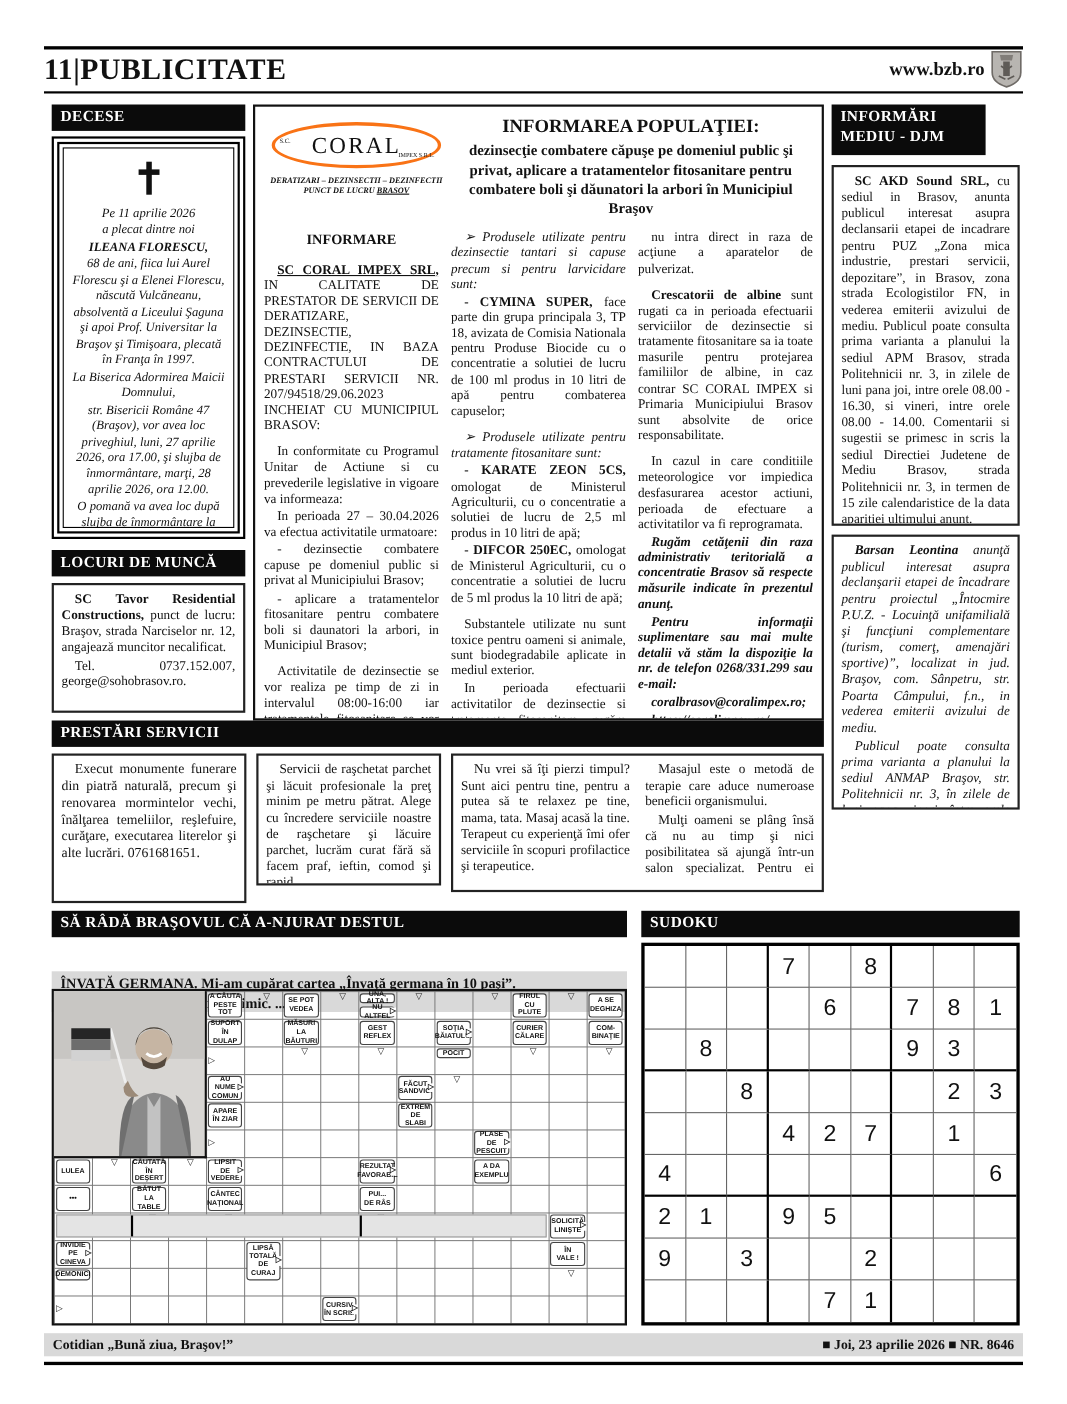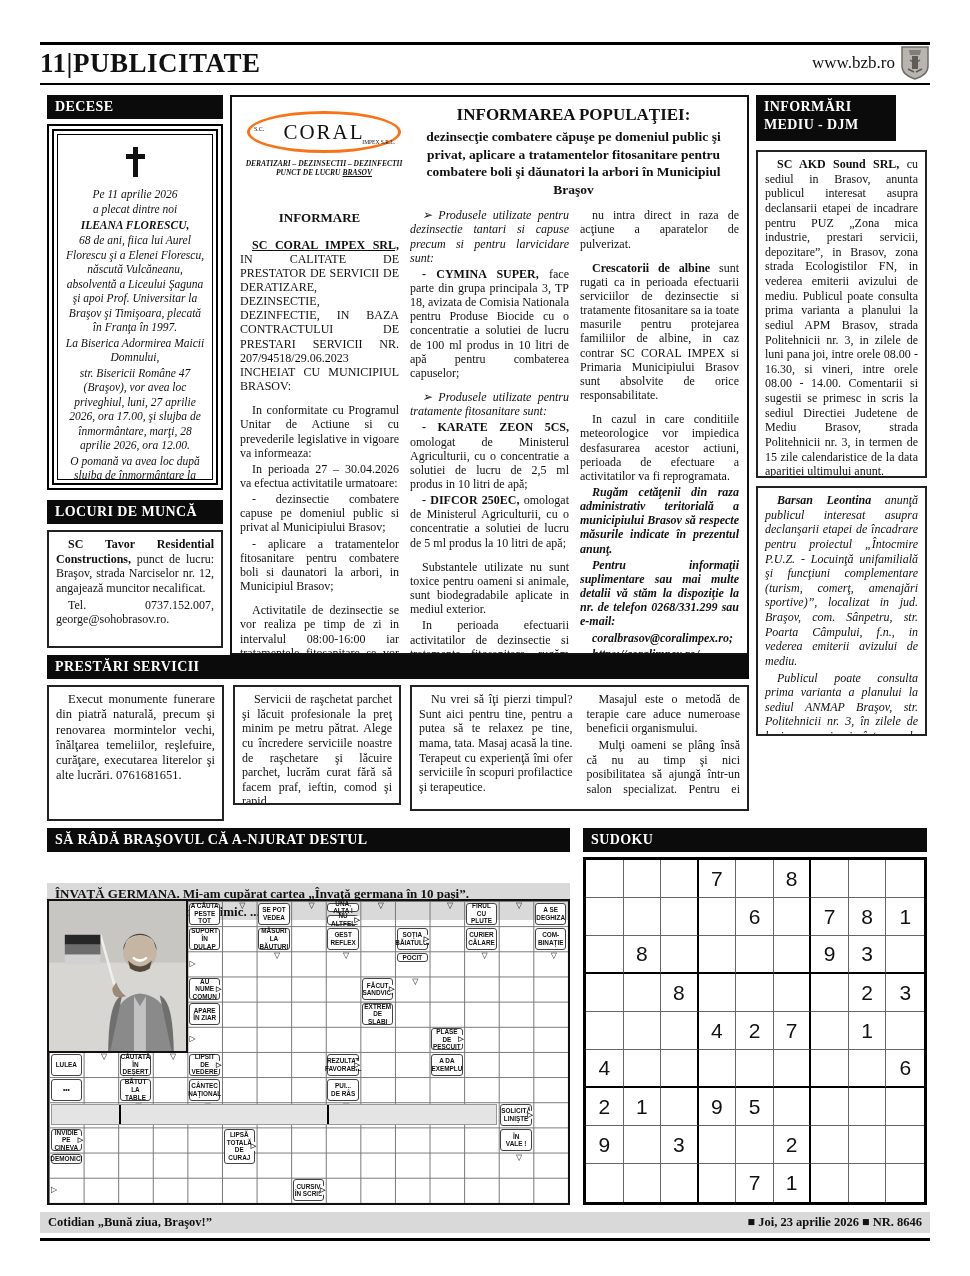--- a/index.html
+++ b/index.html
@@ -3,21 +3,21 @@
 <meta charset="utf-8">
 <style>
   html,body{margin:0;padding:0;background:#fff;}
   .page{position:relative;width:970px;height:1276px;background:#fff;color:#111;
         font-family:"Liberation Serif",serif;overflow:hidden;}
   
   #hdr{position:absolute;left:40px;top:42px;width:890px;border-top:3px solid #000;
        border-bottom:2px solid #000;display:flex;justify-content:space-between;
        align-items:center;padding:1px 0 3px;box-sizing:border-box;}
   #hdr h1{font-size:27px;margin:0;font-weight:bold;letter-spacing:.5px;}
-  .site{display:flex;align-items:center;gap:5px;font-weight:normal;font-size:17px;}
+  .site{display:flex;align-items:center;gap:5px;font-weight:bold;font-size:17px;}
   
   .banner{position:absolute;background:#0b0b0b;color:#fff;font-weight:bold;font-size:14px;
           padding:3px 8px;box-sizing:border-box;letter-spacing:.4px;line-height:1.25;}
   #decese-banner{left:47px;top:95px;width:176px;}
   #jobs-banner{left:47px;top:500px;width:176px;}
   #mediu-banner{left:756px;top:95px;width:140px;height:46px;}
   #serv-banner{left:47px;top:655px;width:702px;}
   #joke-banner{left:47px;top:828px;width:523px;}
   #sudoku-banner{left:583px;top:828px;width:344px;}
   
@@ -175,21 +175,21 @@
             <p><b>- DIFCOR 250EC,</b> omologat de Ministerul Agriculturii, cu o concentratie a solutiei de lucru de 5 ml produs la 10 litri de apă;</p>
             <p class="gap">Substantele utilizate nu sunt toxice pentru oameni si animale, sunt biodegradabile aplicate in mediul exterior.</p>
             <p>In perioada efectuarii activitatilor de dezinsectie si tratamente fitosanitare, rugăm cetăţenii să evite zonele pentru a</p>
           </div>
       </div>
       <div class="coral-col">
         <div>
             <p>nu intra direct in raza de acţiune a aparatelor de pulverizat.</p>
             <p class="gap"><b>Crescatorii de albine</b> sunt rugati ca in perioada efectuarii serviciilor de dezinsectie si tratamente fitosanitare sa ia toate masurile pentru protejarea familiilor de albine, in caz contrar SC CORAL IMPEX si Primaria Municipiului Brasov sunt absolvite de orice responsabilitate.</p>
             <p class="gap">In cazul in care conditiile meteorologice vor impiedica desfasurarea acestor actiuni, perioada de efectuare a activitatilor va fi reprogramata.</p>
-            <p class="bi">Rugăm cetăţenii din raza administrativ teritorială a municipiului Brasov să respecte măsurile indicate în prezentul anunţ.</p>
+            <p class="bi">Rugăm cetăţenii din raza administrativ teritorială a concentratie Brasov să respecte măsurile indicate în prezentul anunţ.</p>
             <p class="bi">Pentru informaţii suplimentare sau mai multe detalii vă stăm la dispoziţie la nr. de telefon 0268/331.299 sau e-mail:</p>
             <p class="bi">coralbrasov@coralimpex.ro;</p>
             <p class="bi">https://coralimpex.ro/</p>
           </div>
 
       </div>
     </div>
   </div>
 
   <div class="banner" id="mediu-banner">INFORMĂRI MEDIU - DJM</div>

